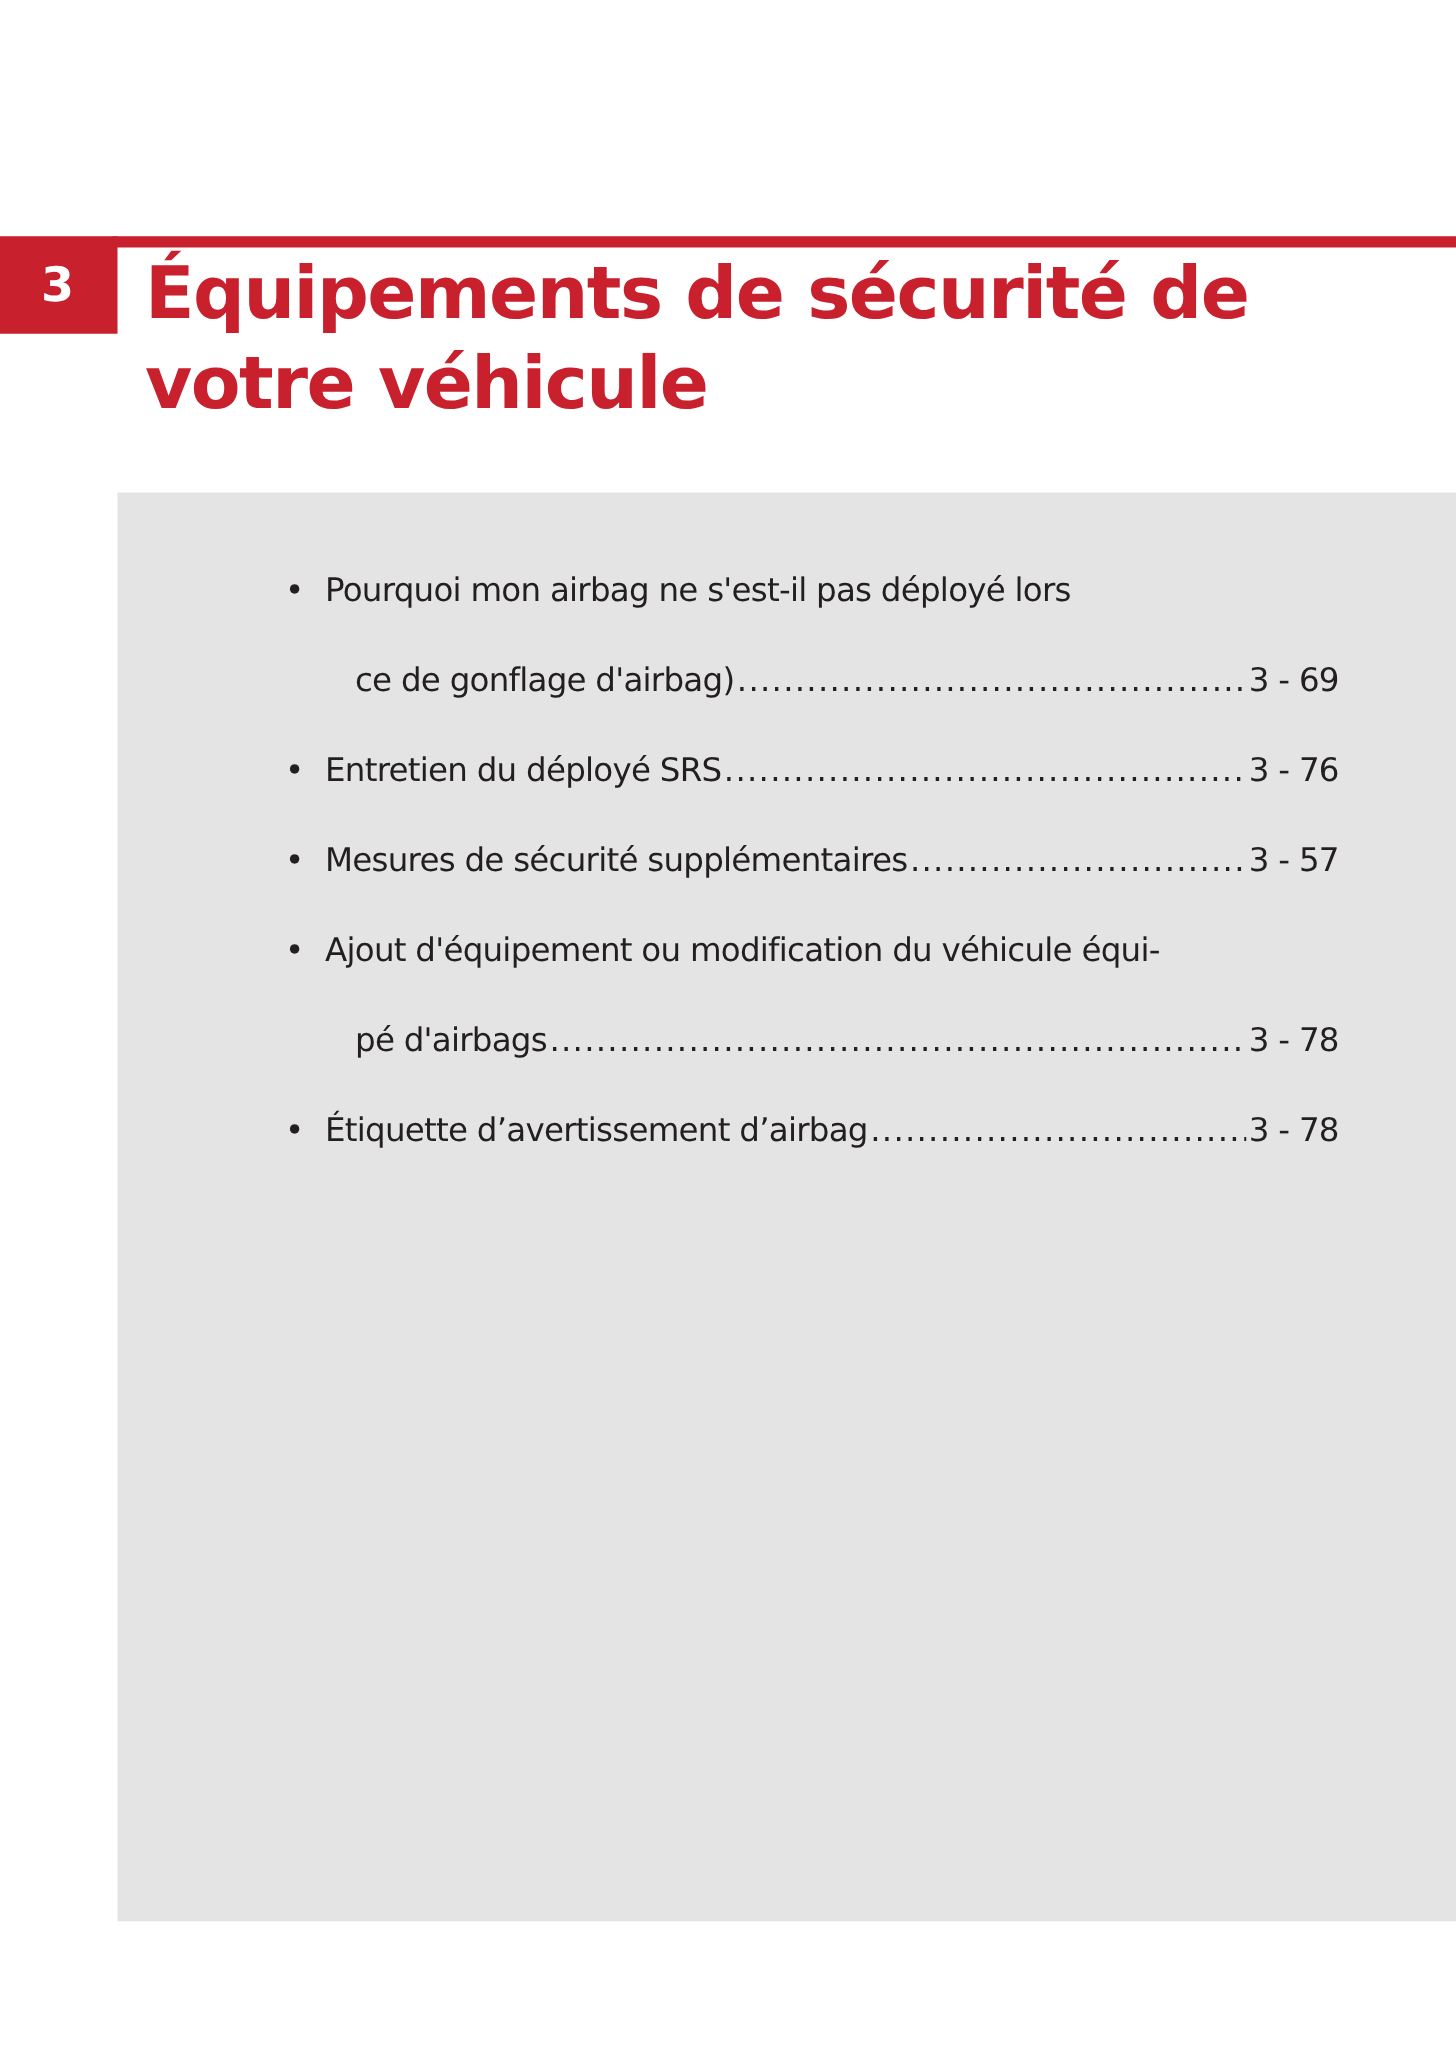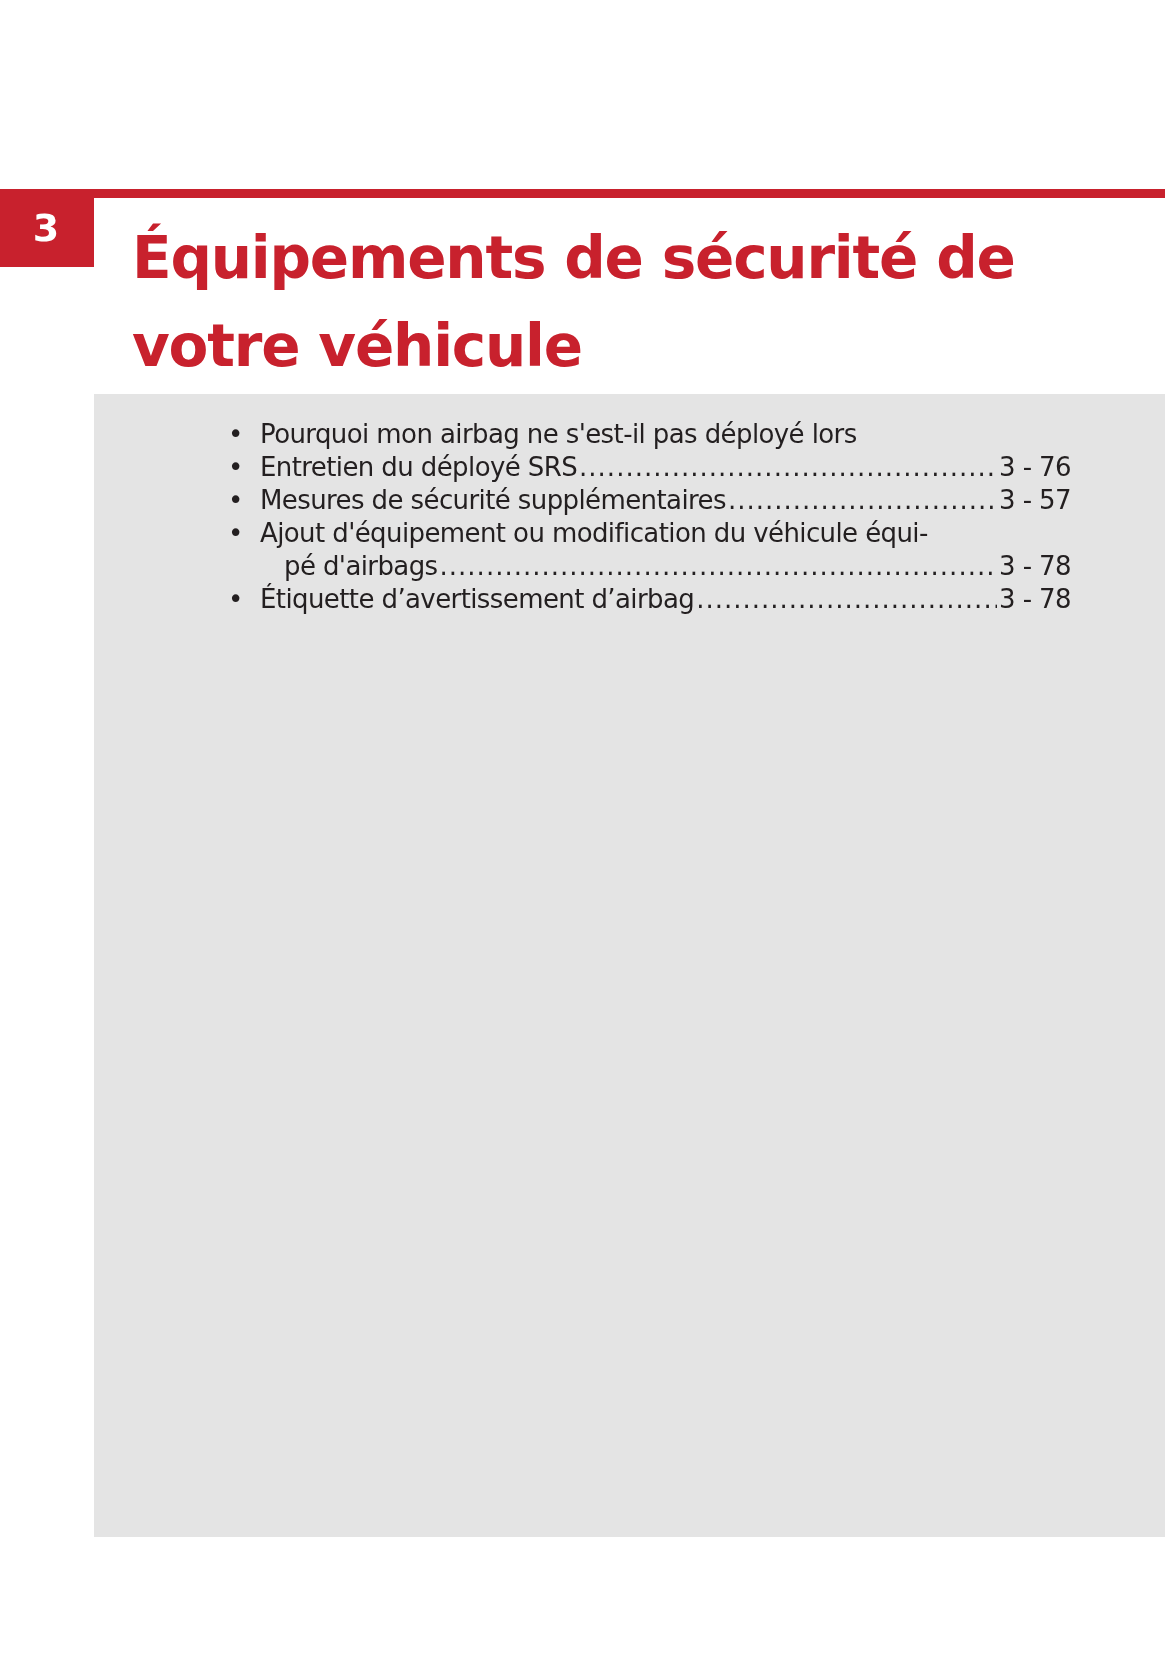--- a/index.html
+++ b/index.html
@@ -3,49 +3,54 @@
   <meta charset="utf-8">
   <style>
     html, body { margin: 0; padding: 0; background: #ffffff; }
     body { width: 1165px; height: 1653px; position: relative; overflow: hidden; font-family: "DejaVu Sans", sans-serif; }
 
     .top-rule { position: absolute; left: 90px; top: 189px; width: 1075px; height: 9px; background: #c8212d; }
     .chapter-box { position: absolute; left: 0; top: 189px; width: 94px; height: 78px; background: #c8212d; color: #ffffff;
       font-family: "DejaVu Sans", sans-serif; font-weight: bold; font-size: 38px; line-height: 78px; text-align: center; }
     .chapter-box span { display: inline-block; margin-left: -2px; }
 
-    .title { position: absolute; left: 116px; top: 198px; width: 1030px; margin: 16px; color: #c8212d;
-      font-family: "DejaVu Sans", sans-serif; font-weight: bold; font-size: 58px; line-height: 88px; letter-spacing: -1.2px; }
+    .title { position: absolute; left: 116px; top: 198px; width: 1030px; margin: 0; color: #c8212d;
+      font-family: "DejaVu Sans", sans-serif; font-weight: bold; font-size: 58px; line-height: 72px; letter-spacing: -1.2px; }
 
     .panel { position: absolute; left: 94px; top: 394px; width: 1071px; height: 1143px; background: #e4e4e4; }
 
     .toc { position: absolute; left: 224px; top: 418px; width: 847px; margin: 0; padding: 0; list-style: none;
       font-family: "DejaVu Sans", sans-serif; font-size: 26px; line-height: 33px; color: #231f20; letter-spacing: -0.6px; }
     .toc li { position: relative; padding-left: 36px; }
     .toc .bullet { position: absolute; left: 4px; top: 0; }
-    .toc .line { display: flex; align-items: baseline; white-space: nowrap; }
+    .toc .line { display: flex; align-items: baseline; white-space: nowrap; margin-top: 39px; }
     .toc .indent { padding-left: 24px; }
     .toc .leader { flex: 1 1 auto; overflow: hidden; margin: 0 2px; }
     .toc .leader::after { content: "......................................................................................................................................................................."; letter-spacing: 1px; }
     .toc .page { flex: 0 0 auto; }
   </style>
 </head>
 <body>
 
 <div class="top-rule"></div>
 <div class="chapter-box"><span>3</span></div>
 <h1 class="title">Équipements de sécurité de votre véhicule</h1>
 
 <div class="panel"></div>
 
 <ul class="toc">
   <li>
     <span class="bullet">•</span>
     <div class="line">
         <span>Pourquoi mon airbag ne s'est-il pas déployé lors</span>
+      </div>
+    <div class="line indent">
+        <span>ce de gonflage d'airbag)</span>
+        <span class="leader"></span>
+        <span class="page">3 - 69</span>
       </div>
   </li>
   <li>
     <span class="bullet">•</span>
     <div class="line">
         <span>Entretien du déployé SRS</span>
         <span class="leader"></span>
         <span class="page">3 - 76</span>
       </div>
   </li>

